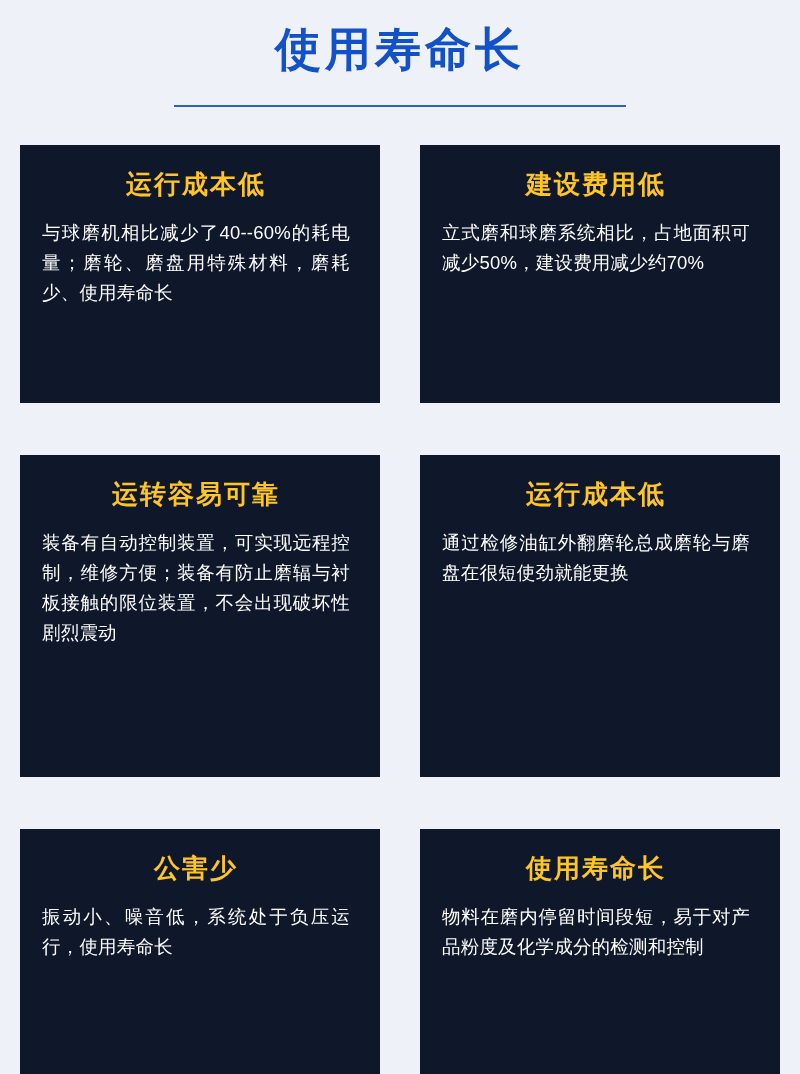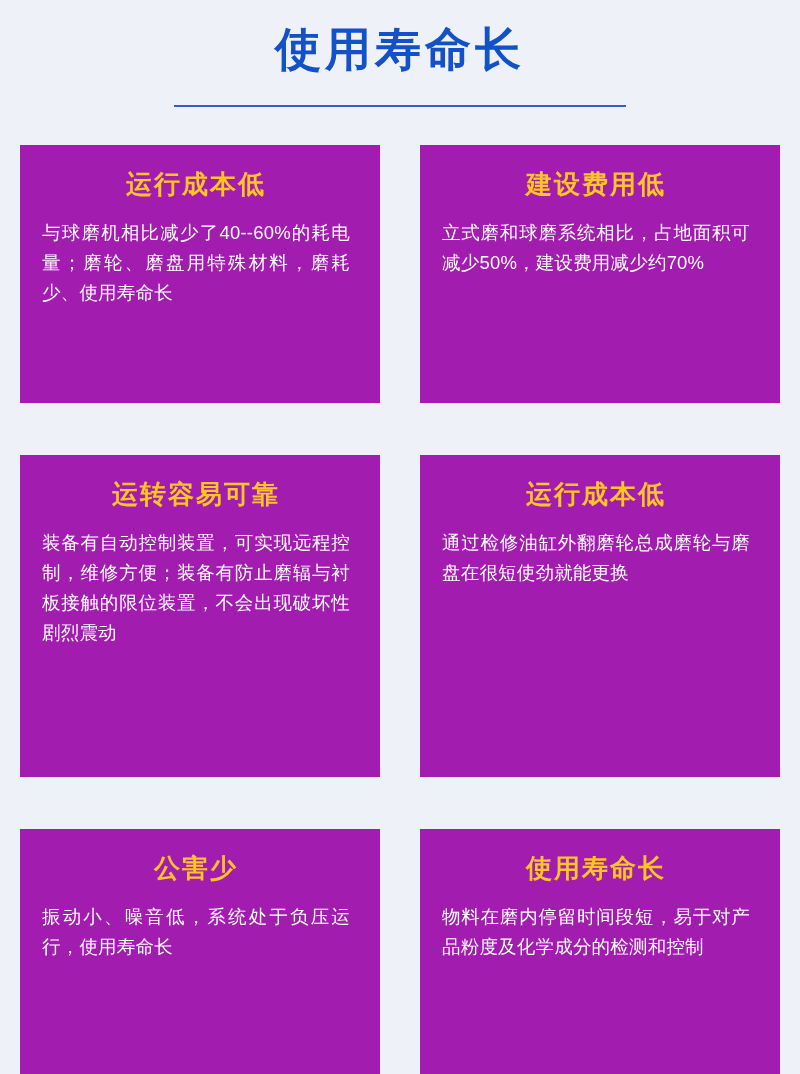--- a/index.html
+++ b/index.html
@@ -39,21 +39,21 @@
   }
   .grid {
     margin-top: 38px;
     padding: 0 20px;
     display: grid;
     grid-template-columns: 360px 360px;
     column-gap: 40px;
     row-gap: 52px;
   }
   .card {
-    background: #a21caf;
+    background: #0f172a;
     box-sizing: border-box;
     padding: 24px 30px 22px 22px;
     color: #ffffff;
   }
   .card-r1 { height: 258px; }
   .card-r2 { height: 322px; }
   .card-r3 { height: 296px; }
   .card-title {
     color: #ffc425;
     font-size: 26px;

